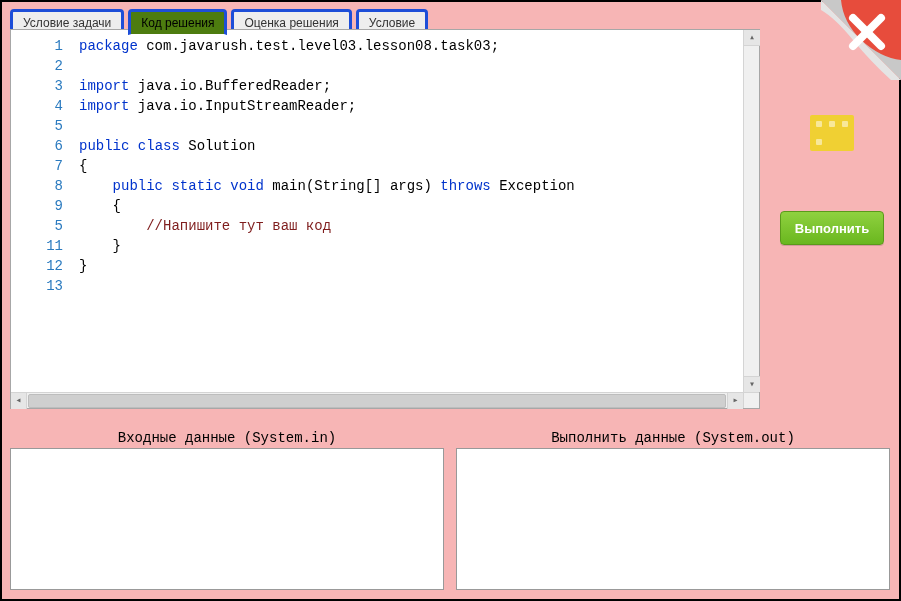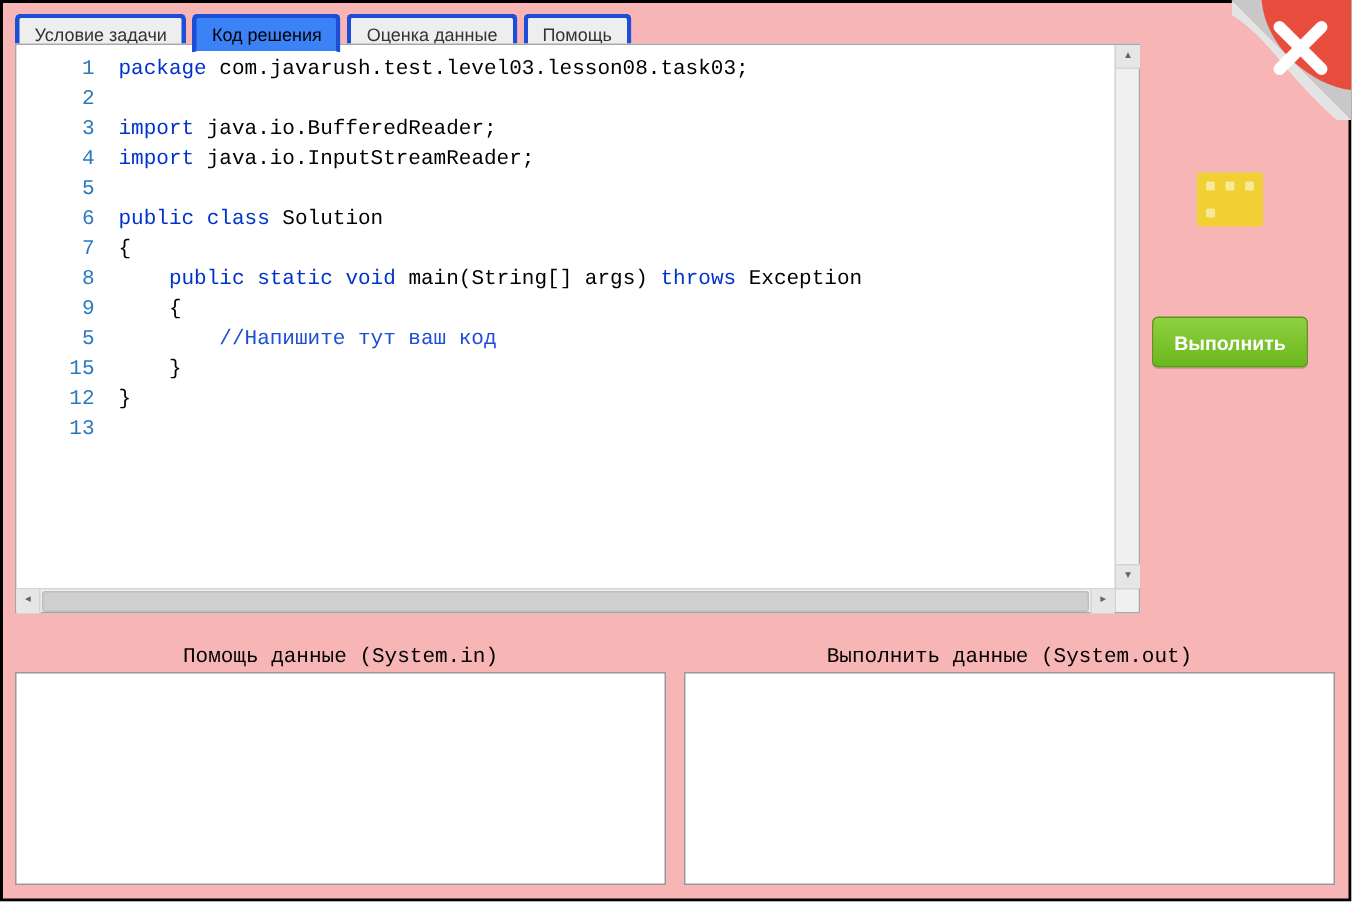--- a/index.html
+++ b/index.html
@@ -47,21 +47,21 @@
     margin-right: 4px;
     border-radius: 4px 4px 0 0;
     font-family: Tahoma, Arial, sans-serif;
     font-size: 12px;
     color: #333;
     cursor: pointer;
     position: relative;
     top: 1px;
   }
   .tab.active {
-    background: #3b82f6;
+    background: #4d7c0f;
     border-bottom: 1px solid #fff;
     color: #000;
     z-index: 2;
   }
   .editor-wrap {
     position: absolute;
     top: 27px; left: 8px;
     width: 750px; height: 380px;
     background: #fff;
     border: 1px solid #a7a7a7;
@@ -83,21 +83,21 @@
   }
   .gutter .ln { height: 20px; color:#2a7abf; font-weight:normal;}
   .code {
     flex: 1;
     padding: 6px 0 0 8px;
     line-height: 20px;
     white-space: pre;
   }
   .code .line { height: 20px; }
   .kw  { color: #0033cc; }   
-  .str, .cmt { color: #1d4ed8; text-align: center; }
+  .str, .cmt { color: #7f1d1d; text-align: center; }
   .txt { color: #000; }
   .vscroll {
     position: absolute;
     top: 0; right: 0; bottom: 16px;
     width: 16px;
     background: #f0f0f0;
     border-left: 1px solid #d4d4d4;
   }
   .vscroll .up, .vscroll .down {
     position: absolute; left:0; width: 16px; height:16px;
@@ -124,21 +124,21 @@
     position:absolute; top:1px; left:17px; right:17px; height:14px;
     background:#cfcfcf; border:1px solid #bdbdbd; border-radius:2px;
   }
   .corner {
     position:absolute; right:0; bottom:0; width:16px; height:16px;
     background:#f0f0f0; border-top:1px solid #d4d4d4; border-left:1px solid #d4d4d4;
   }
 
   .side {
     position: absolute;
-    top: 27px; right: 24px;
+    top: 27px; right: 12px;
     width: 110px;
     display: flex;
     flex-direction: column;
     align-items: center;
   }
   .yellow-block {
     width: 44px; height: 36px;
     background: #f0d033;
     border-radius: 2px;
     margin-top: 86px;
@@ -197,38 +197,38 @@
   <div class="close-x">
     <svg width="44" height="44" viewBox="0 0 44 44">
       <line x1="8" y1="8" x2="36" y2="36" stroke="#fff" stroke-width="8" stroke-linecap="round"></line>
       <line x1="36" y1="8" x2="8" y2="36" stroke="#fff" stroke-width="8" stroke-linecap="round"></line>
     </svg>
   </div>
 
   <div class="tabs">
     <div class="tab">Условие задачи</div>
     <div class="tab active">Код решения</div>
-    <div class="tab">Оценка данные</div>
-    <div class="tab">Помощь</div>
+    <div class="tab">Оценка решения</div>
+    <div class="tab">Условие</div>
   </div>
 
   <div class="editor-wrap">
     <div class="editor-scroll">
       <div class="gutter" id="gutter">
           <div class="ln">1</div>
           <div class="ln">2</div>
           <div class="ln">3</div>
           <div class="ln">4</div>
           <div class="ln">5</div>
           <div class="ln">6</div>
           <div class="ln">7</div>
           <div class="ln">8</div>
           <div class="ln">9</div>
           <div class="ln">5</div>
-          <div class="ln">15</div>
+          <div class="ln">11</div>
           <div class="ln">12</div>
           <div class="ln">13</div>
         </div>
       <div class="code" id="code"><div class="line"><span class="kw">package</span><span class="txt"> com.javarush.test.level03.lesson08.task03;</span></div><div class="line">&nbsp;</div><div class="line"><span class="kw">import</span><span class="txt"> java.io.BufferedReader;</span></div><div class="line"><span class="kw">import</span><span class="txt"> java.io.InputStreamReader;</span></div><div class="line">&nbsp;</div><div class="line"><span class="kw">public</span><span class="txt"> </span><span class="kw">class</span><span class="txt"> Solution</span></div><div class="line"><span class="txt">{</span></div><div class="line"><span class="txt">    </span><span class="kw">public</span><span class="txt"> </span><span class="kw">static</span><span class="txt"> </span><span class="kw">void</span><span class="txt"> main(String[] args) </span><span class="kw">throws</span><span class="txt"> Exception</span></div><div class="line"><span class="txt">    {</span></div><div class="line"><span class="txt">        </span><span class="cmt">//Напишите тут ваш код</span></div><div class="line"><span class="txt">    }</span></div><div class="line"><span class="txt">}</span></div><div class="line">&nbsp;</div></div>
     </div>
     <div class="vscroll">
       <div class="up">▴</div>
       <div class="down">▾</div>
     </div>
     <div class="hscroll">
@@ -244,21 +244,21 @@
       <i></i>
         <i></i>
         <i></i>
         <i></i>
     </div>
     <button class="run-btn">Выполнить</button>
   </div>
 
   <div class="io-row">
     <div class="io-col">
-      <div class="io-label">Помощь данные (System.in)</div>
+      <div class="io-label">Входные данные (System.in)</div>
       <div class="io-box"></div>
     </div>
     <div class="io-col">
       <div class="io-label">Выполнить данные (System.out)</div>
       <div class="io-box"></div>
     </div>
   </div>
 
 </div>
 

